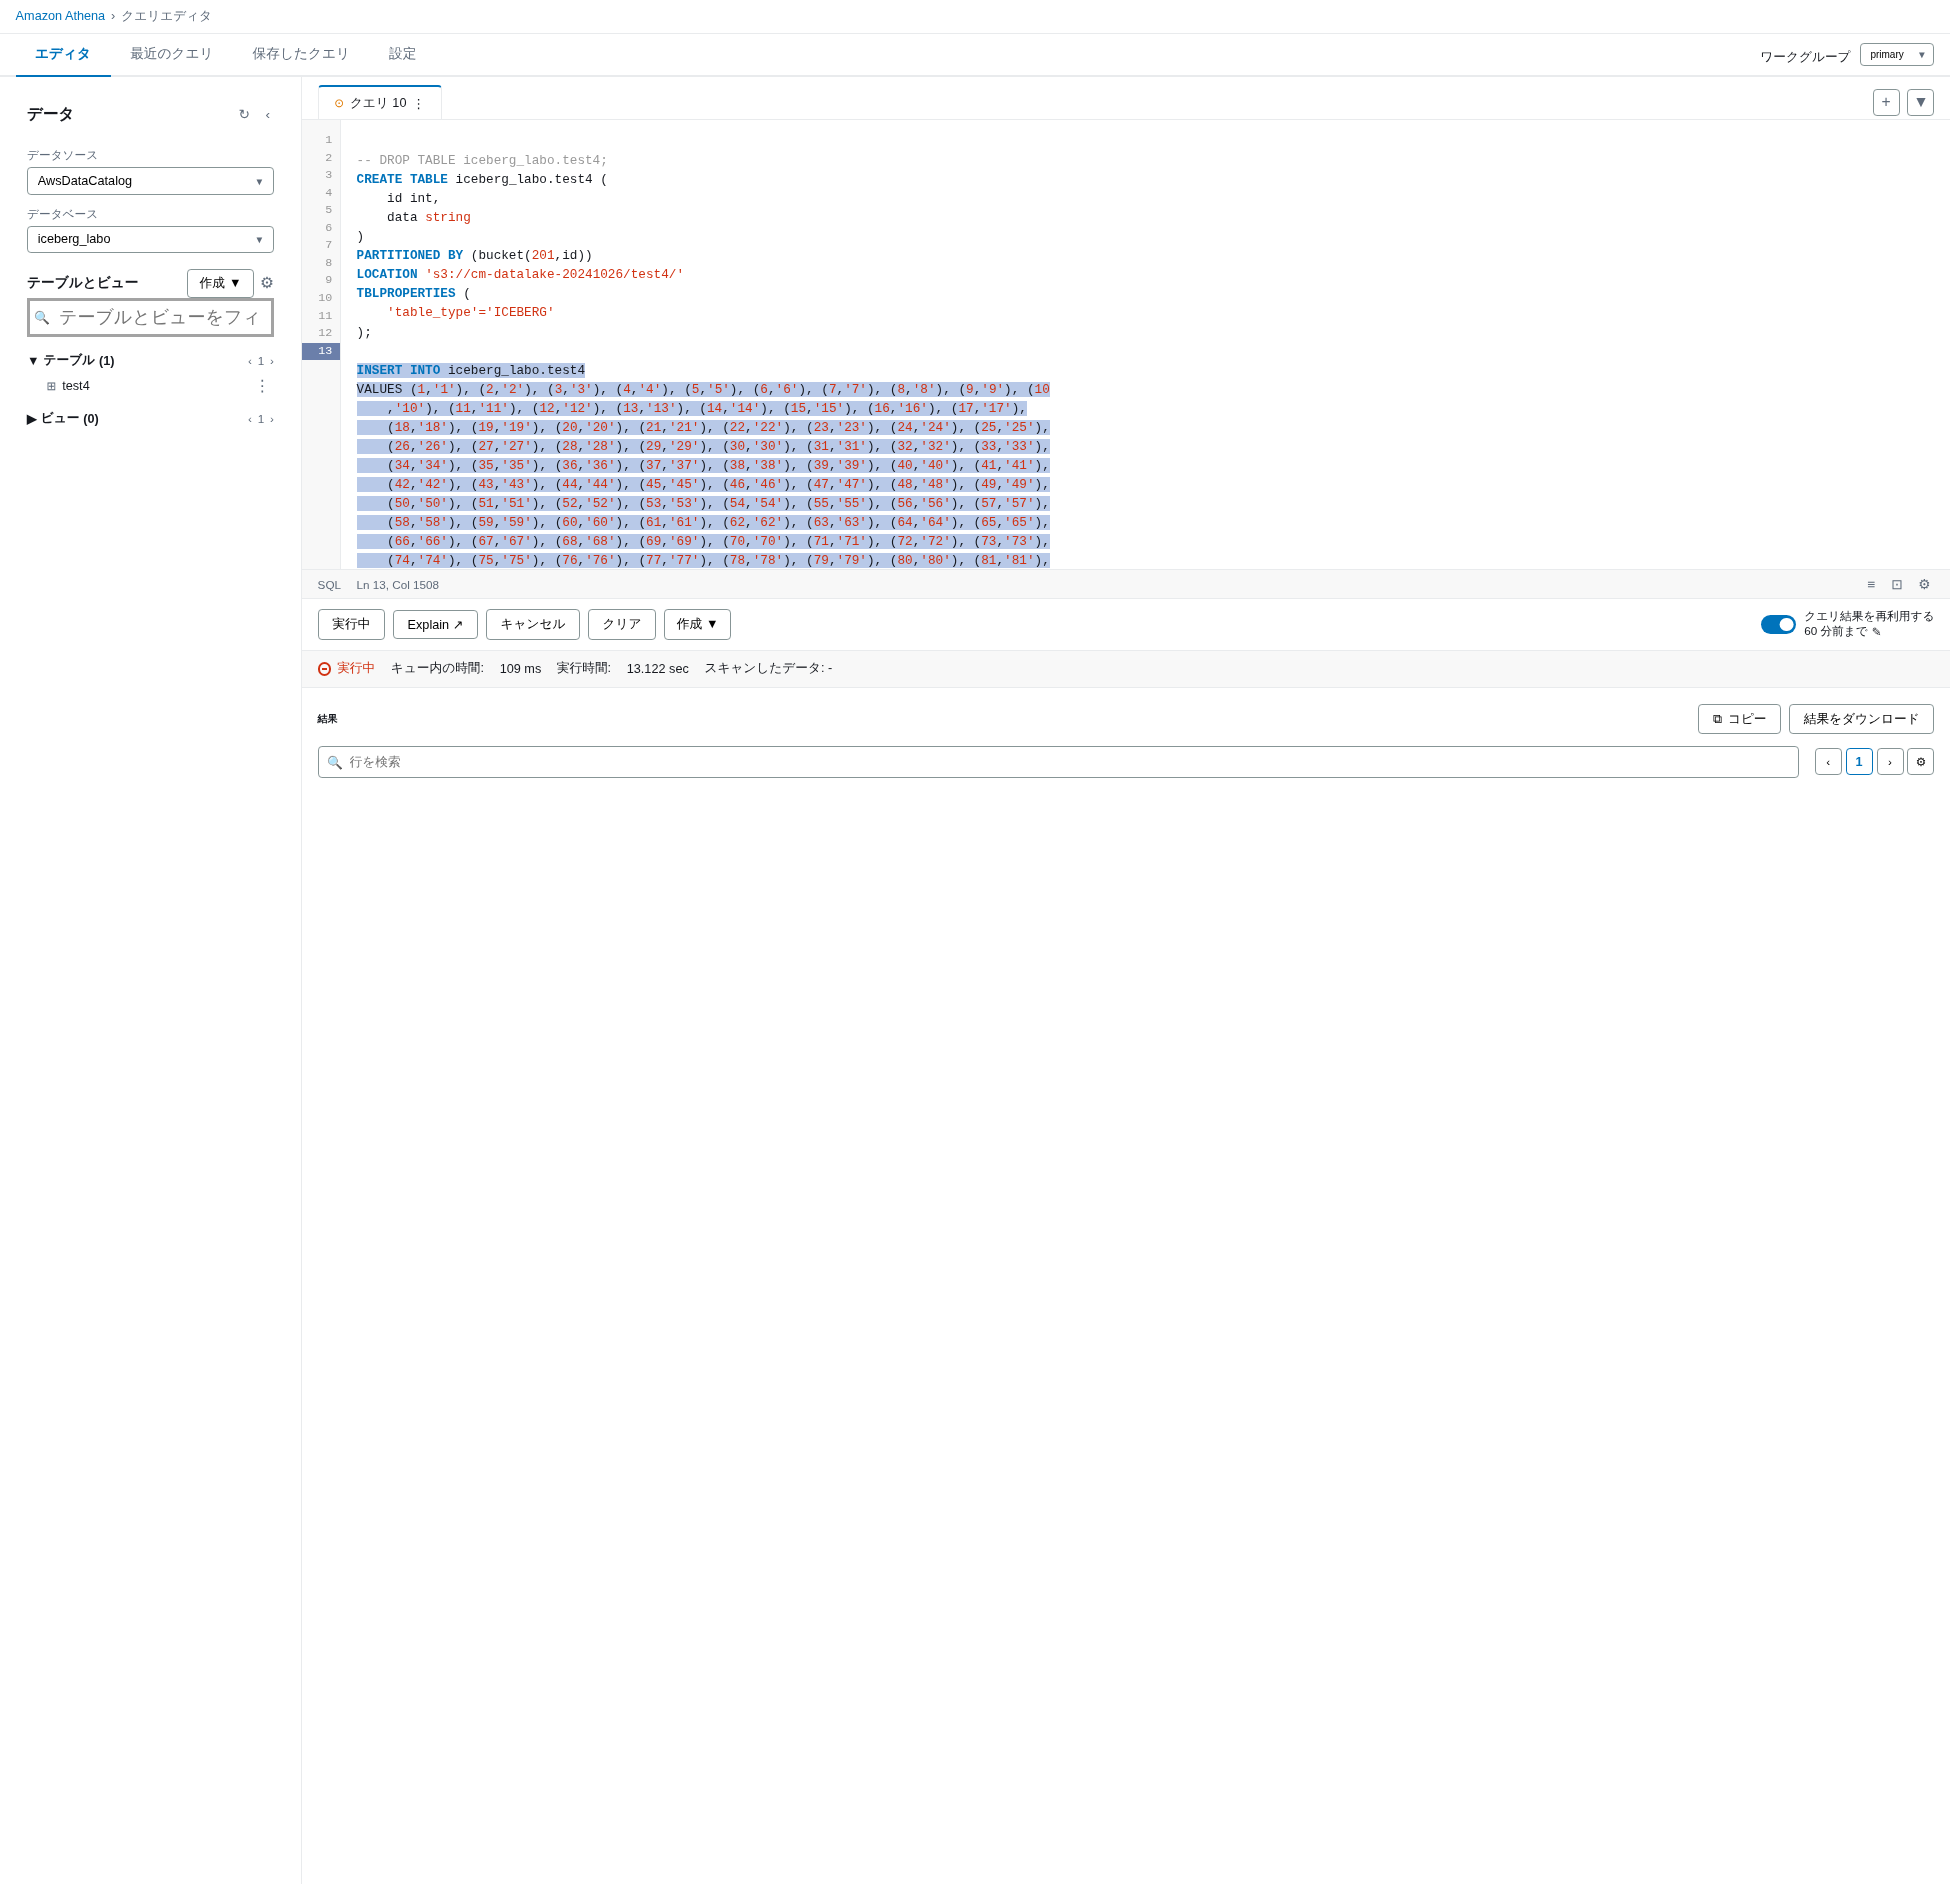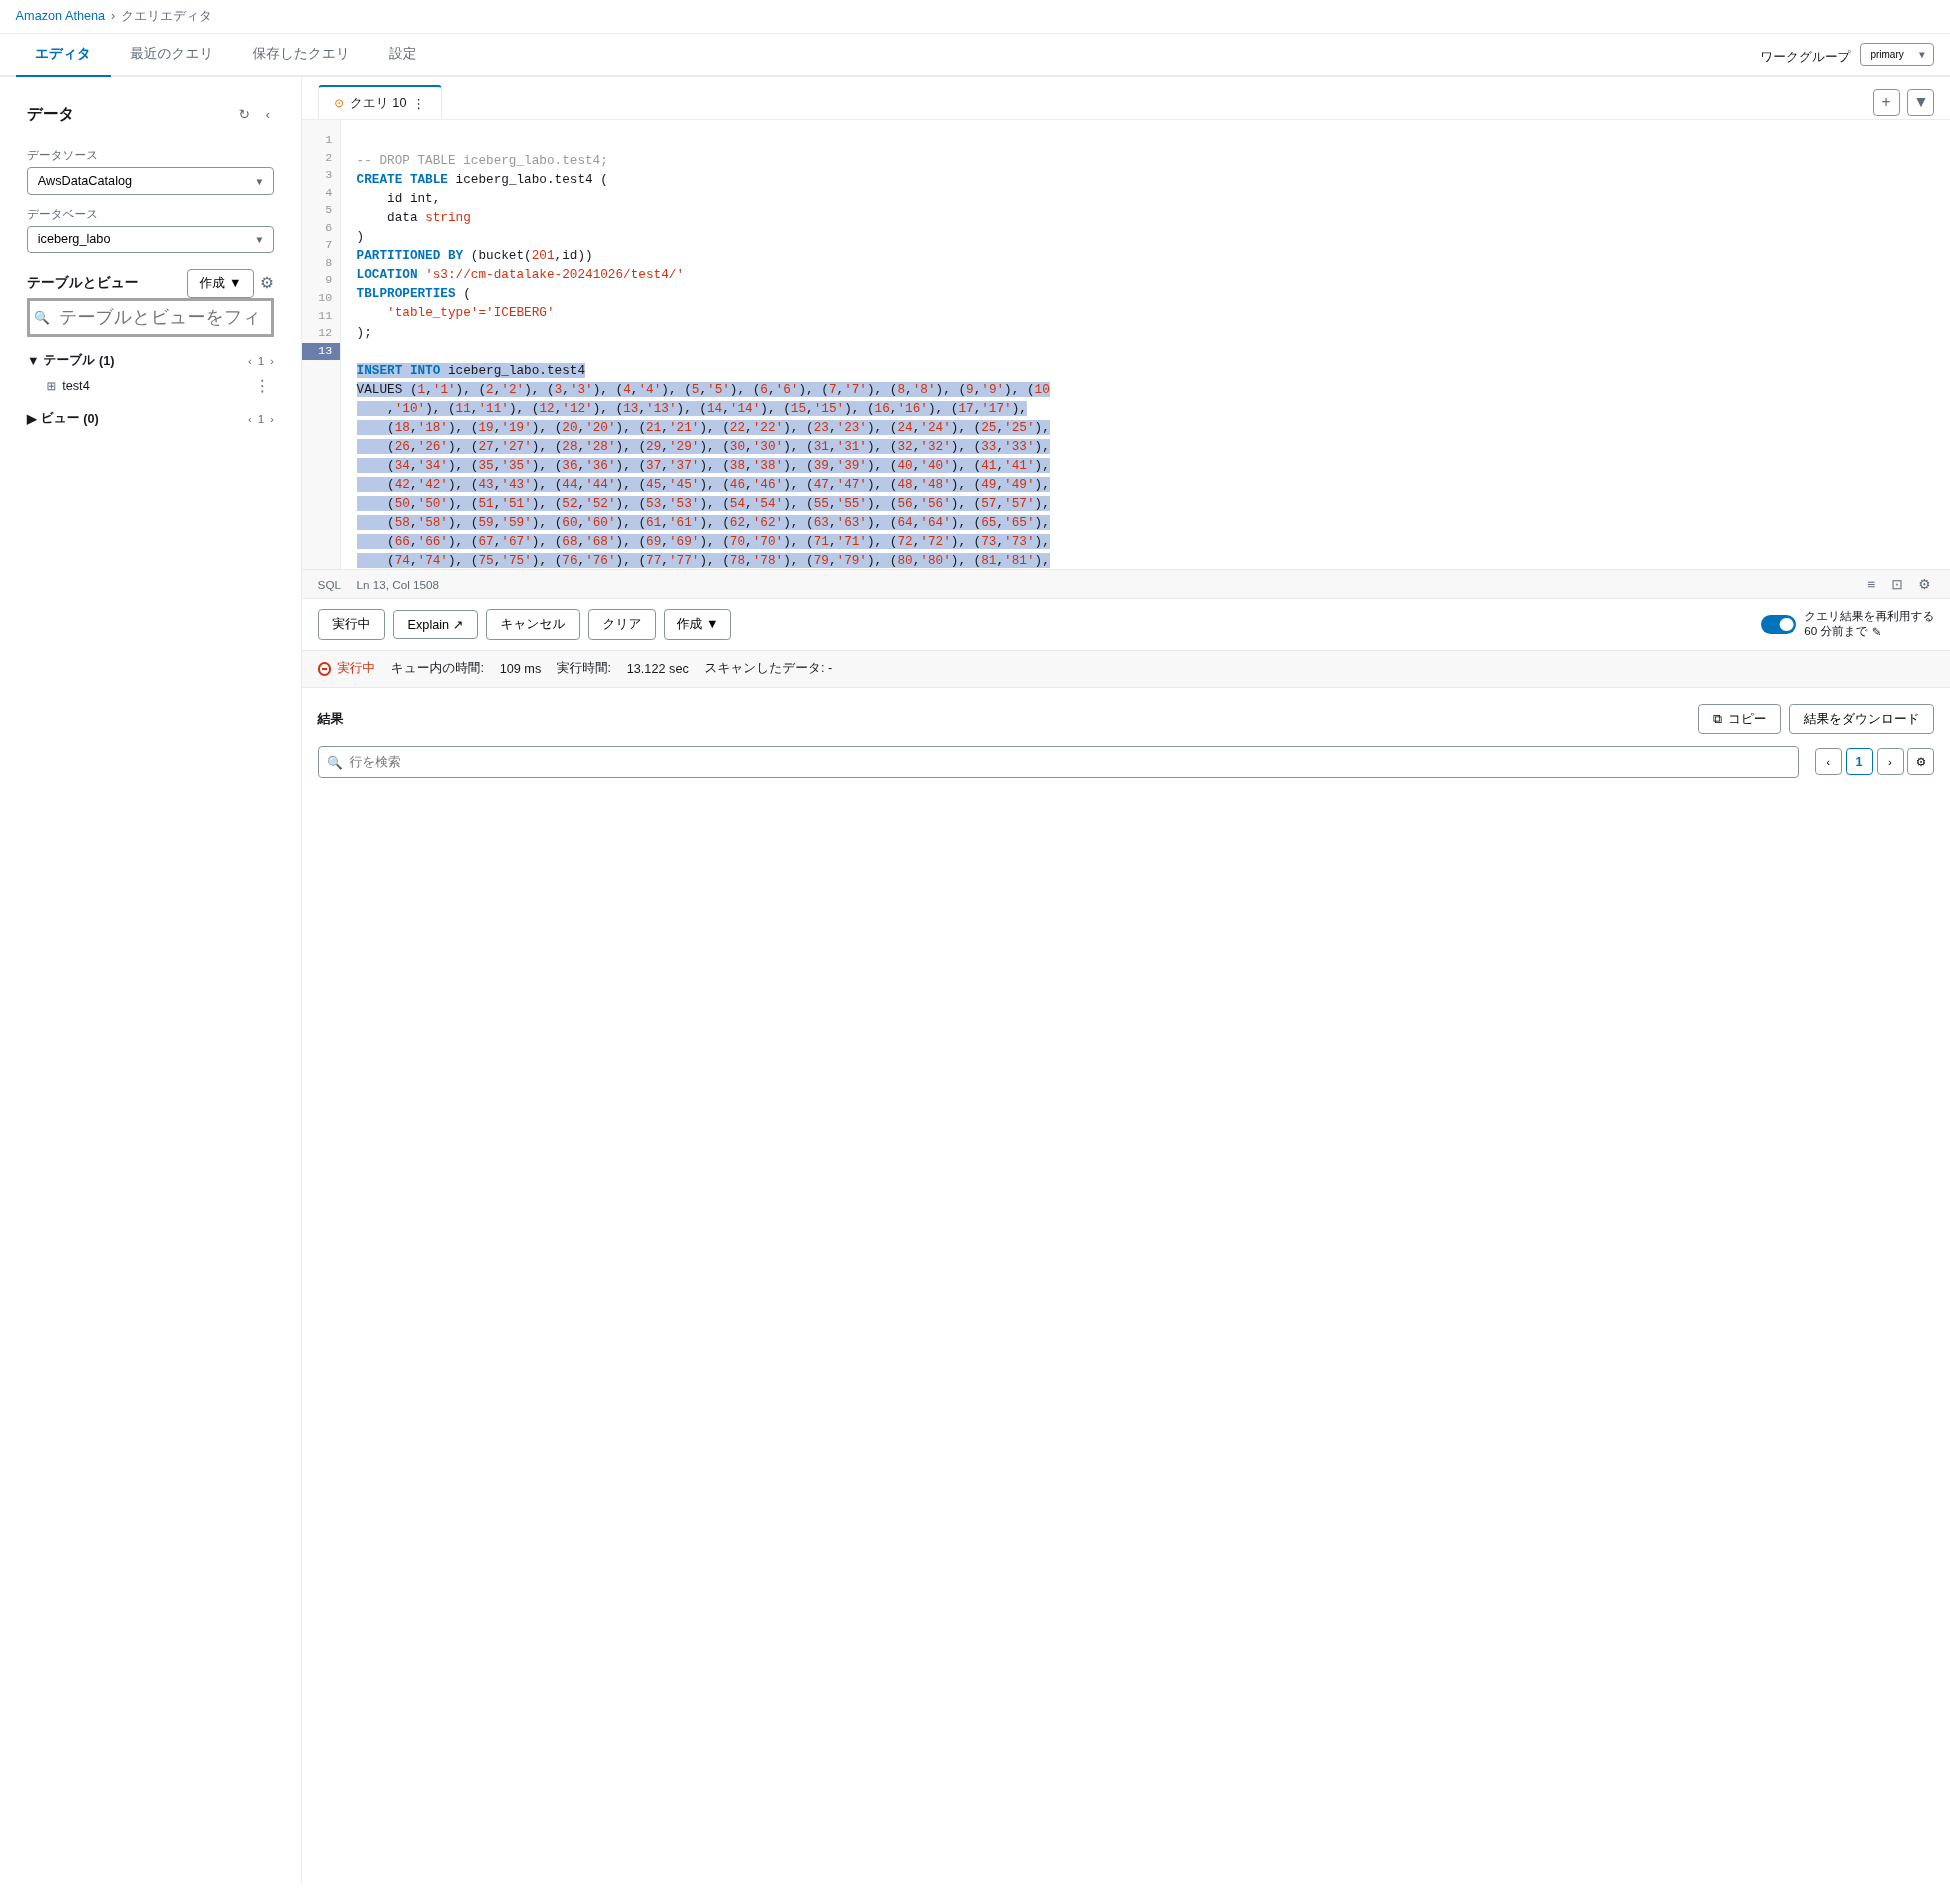--- a/index.html
+++ b/index.html
@@ -103,21 +103,21 @@
 
     
     .results-panel { padding: 0; }
     .execution-status { display: flex; align-items: center; gap: 15.6px; padding: 9.8px 15.6px; background: #f8f8f8; border-bottom: 1px solid #e9ebed; font-size: 12.7px; }
     .status-running { display: flex; align-items: center; gap: 5.9px; color: #d13212; }
     .minus-icon { display: inline-block; width: 13.7px; height: 13.7px; border-radius: 50%; border: 2px solid #d13212; position: relative; }
     .minus-icon::after { content: ''; position: absolute; top: 50%; left: 2px; right: 2px; height: 2px; background: #d13212; transform: translateY(-50%); }
 
     .results-content { padding: 15.6px; }
     .results-header { display: flex; align-items: center; justify-content: space-between; margin-bottom: 11.7px; }
-    .results-title { font-size: 13px; font-weight: 600; }
+    .results-title { font-size: 10px; font-weight: 600; }
     .results-actions { display: flex; gap: 7.8px; align-items: center; }
     .results-btn { display: flex; align-items: center; gap: 5.9px; padding: 5.9px 13.7px; border: 1px solid #879596; border-radius: 3.9px; background: #fff; cursor: pointer; font-size: 12.7px; }
 
     .results-search { position: relative; margin-bottom: 11.7px; }
     .results-search input { width: 100%; padding: 7.8px 9.8px 7.8px 31px; border: 1px solid #879596; border-radius: 3.9px; font-size: 12.7px; }
     .results-search .search-icon { position: absolute; left: 9.8px; top: 50%; transform: translateY(-50%); color: #5f6b7a; }
 
     .results-pagination { display: flex; align-items: center; gap: 3.9px; font-size: 12.7px; }
     .page-btn { width: 27px; height: 27px; border: 1px solid #879596; border-radius: 3.9px; background: #fff; cursor: pointer; display: flex; align-items: center; justify-content: center; font-size: 11.7px; }
     .page-num { width: 27px; height: 27px; border: 1px solid #0073bb; border-radius: 3.9px; background: #fff; display: flex; align-items: center; justify-content: center; font-size: 12.7px; color: #0073bb; font-weight: 600; }

